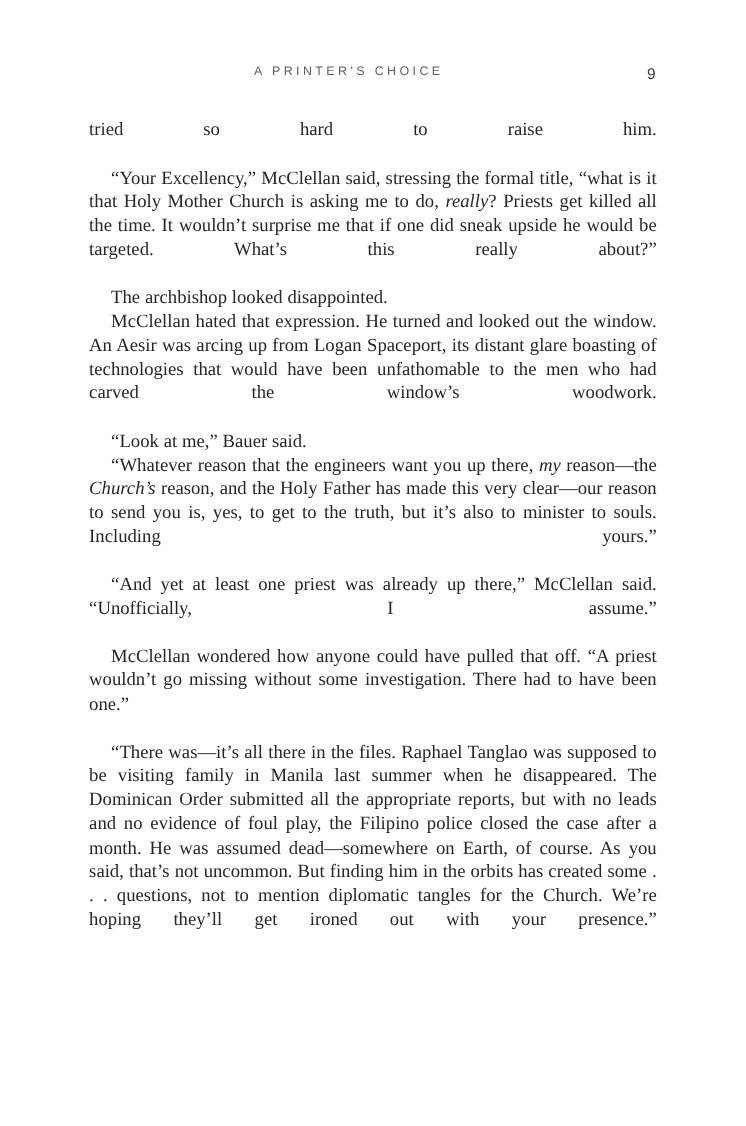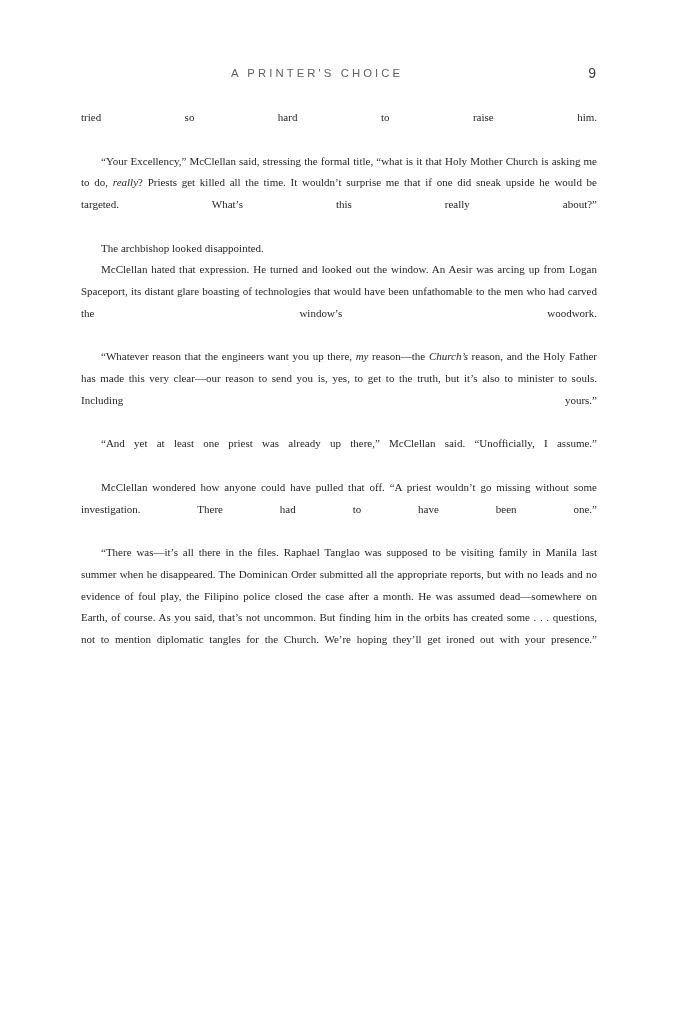--- a/index.html
+++ b/index.html
@@ -26,21 +26,21 @@
   }
 
   
   .running-head {
     position: absolute;
     left: 81px;
     top: 59px;
     width: 515px;
     height: 20px;
     display: flex;
-    align-items: flex-end;
+    align-items: flex-start;
     justify-content: space-between;
   }
   .running-title {
     font-family: "Liberation Sans", "DejaVu Sans", sans-serif;
     font-size: 11.3px;
     letter-spacing: 3.1px;
     color: #5e6064;
     text-transform: uppercase;
     white-space: nowrap;
     
@@ -60,21 +60,21 @@
   
   .textblock {
     position: absolute;
     left: 81px;
     top: 107px;
     width: 516px;
   }
 
   p.para {
     margin: 0;
-    font-size: 11px;
+    font-size: 17px;
     line-height: 21.75px;
     color: #26262a;
     text-align: justify;
     text-justify: inter-word;
     text-indent: 20px;
     hyphens: none;
     -webkit-hyphens: none;
     word-spacing: 0.1px;
   }
   p.para.noindent {
@@ -98,19 +98,20 @@
   <div class="running-head">
     <span class="running-title">A PRINTER'S CHOICE</span>
     <span class="folio">9</span>
   </div>
 
   <div class="textblock">
     <p class="para noindent">tried so hard to raise him.</p>
     <p class="para">“Your Excellency,” McClellan said, stressing the formal title, “what is it that Holy Mother Church is asking me to do, <em>really</em>? Priests get killed all the time. It wouldn’t surprise me that if one did sneak upside he would be targeted. What’s this really about?”</p>
     <p class="para flush">The archbishop looked disappointed.</p>
     <p class="para">McClellan hated that expression. He turned and looked out the window. An Aesir was arcing up from Logan Spaceport, its distant glare boasting of technologies that would have been unfathomable to the men who had carved the window’s woodwork.</p>
+    <p class="para flush">“Look at me,” Bauer said.</p>
     <p class="para">“Whatever reason that the engineers want you up there, <em>my</em> reason—the <em>Church’s</em> reason, and the Holy Father has made this very clear—our reason to send you is, yes, to get to the truth, but it’s also to minister to souls. Including yours.”</p>
     <p class="para">“And yet at least one priest was already up there,” McClellan said. “Unofficially, I assume.”</p>
     <p class="para">McClellan wondered how anyone could have pulled that off. “A priest wouldn’t go missing without some investigation. There had to have been one.”</p>
     <p class="para">“There was—it’s all there in the files. Raphael Tanglao was supposed to be visiting family in Manila last summer when he disappeared. The Dominican Order submitted all the appropriate reports, but with no leads and no evidence of foul play, the Filipino police closed the case after a month. He was assumed dead—somewhere on Earth, of course. As you said, that’s not uncommon. But finding him in the orbits has created some . . . questions, not to mention diplomatic tangles for the Church. We’re hoping they’ll get ironed out with your presence.”</p>
   </div>
 
 </div>
 
 </body></html>

